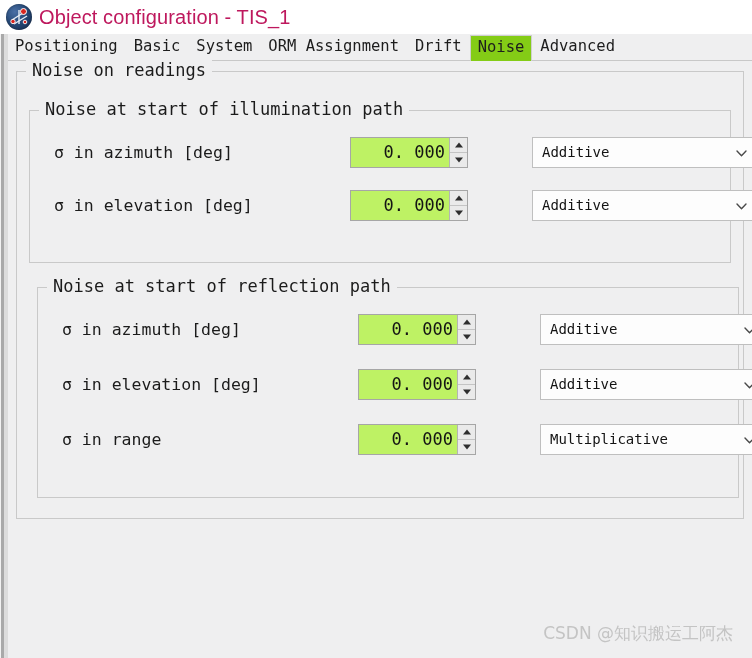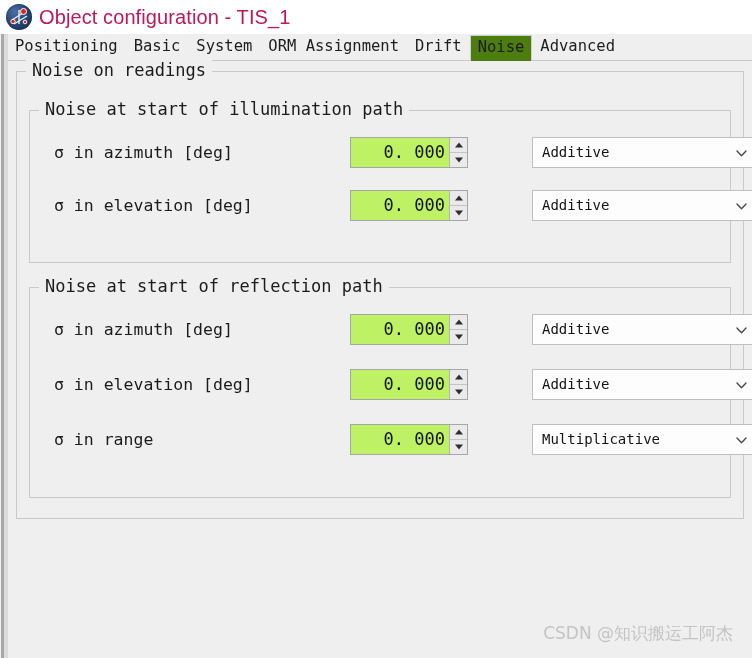--- a/index.html
+++ b/index.html
@@ -61,21 +61,21 @@
     padding: 2px 7px 4px 7px;
     line-height: 19px;
     white-space: nowrap;
     background: transparent;
     border-left: 1px solid transparent;
     border-right: 1px solid transparent;
     position: relative;
     top: 1px;
   }
   .tab.selected {
-    background: #4d7c0f;
+    background: #84cc16;
     border-left: 1px solid #cfcfcf;
     border-right: 1px solid #cfcfcf;
     border-top: 1px solid #cfcfcf;
     z-index: 2;
   }
 
   
   .edge-strip {
     position: absolute;
     left: 0;
@@ -109,21 +109,21 @@
     width: 728px;
     height: 448px;
   }
   .group-inner {
     left: 12px;
     top: 38px;
     width: 702px;
     height: 153px;
   }
   .group-inner2 {
-    left: 12px;
+    left: 20px;
     top: 215px;
     width: 702px;
     height: 211px;
   }
   .group-title {
     position: absolute;
     top: -12px;
     left: 9px;
     background: #efeff0;
     padding: 0 6px;

